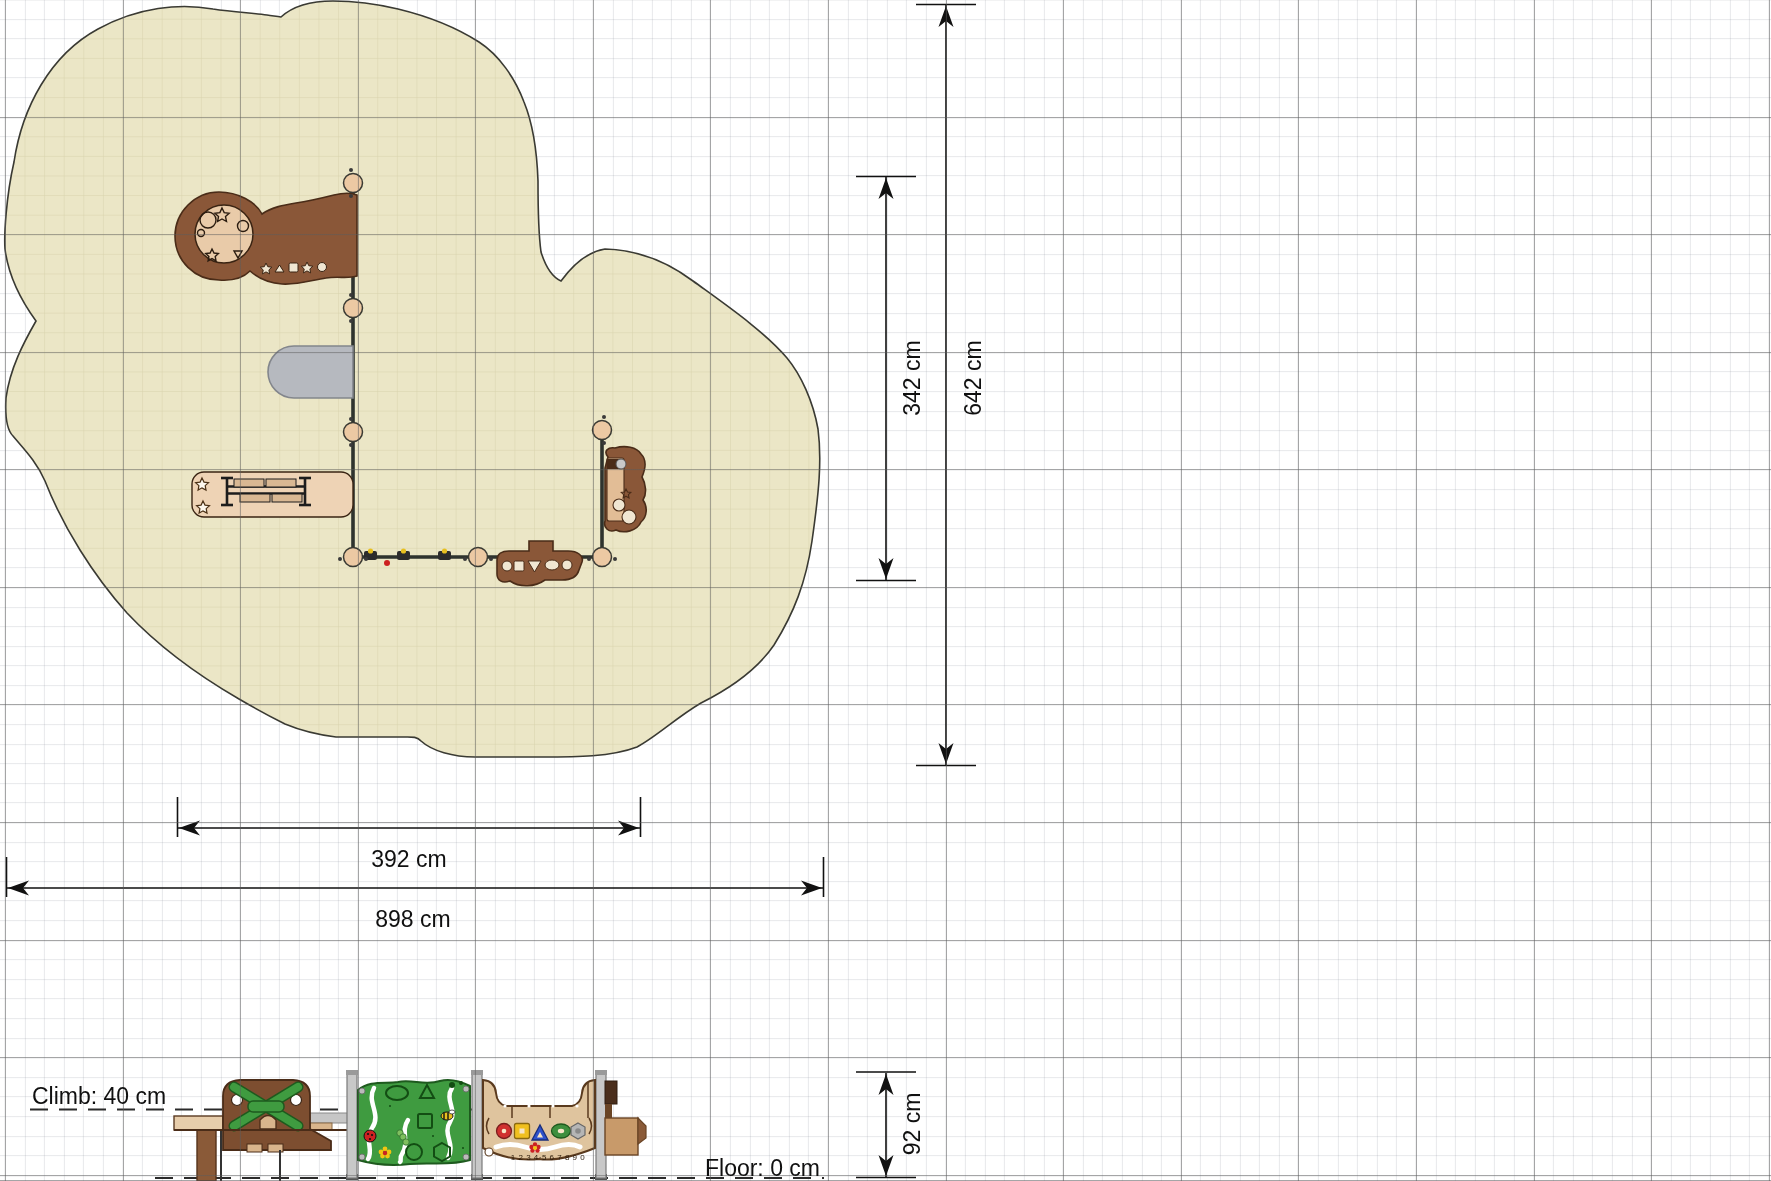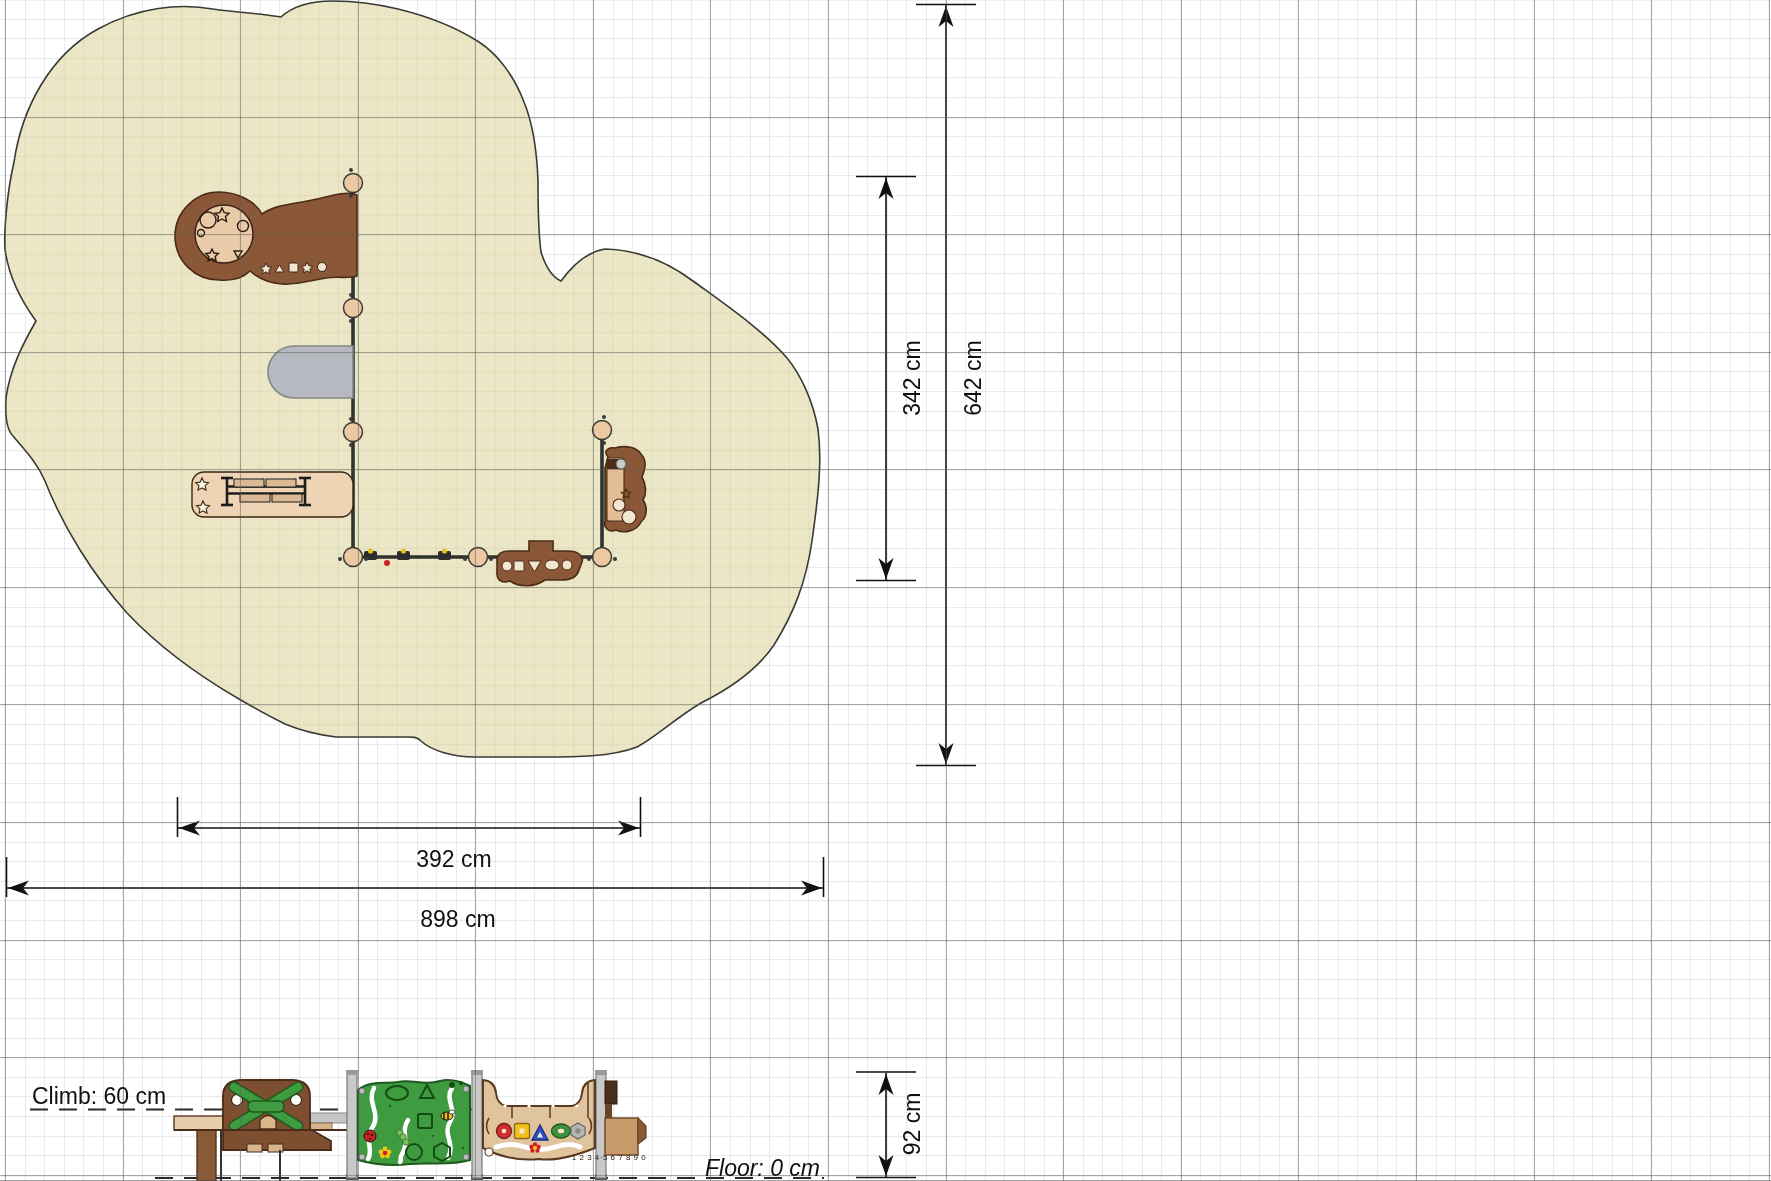--- a/index.html
+++ b/index.html
@@ -13,21 +13,21 @@
     background-position:4.9px -0.9px;}
   #plan-svg{position:absolute;left:0;top:0;z-index:1;}
   
   #stage .major-grid{position:absolute;inset:0;z-index:2;pointer-events:none;
     background-image:
       repeating-linear-gradient(to right, rgba(92,92,92,0.55) 0 1px, transparent 1px 117.58px),
       repeating-linear-gradient(to bottom, rgba(92,92,92,0.55) 0 1px, transparent 1px 117.58px);
     background-position:4.9px -0.9px;}
   .lbl{position:absolute;z-index:3;color:#101010;font-size:23px;white-space:nowrap;}
   .lbl.rot{transform:translate(-50%,-50%) rotate(-90deg);}
-  .lbl.ctr{transform:translate(-50%,-50%);margin-left:45px;}
+  .lbl.ctr{transform:translate(-50%,-50%);}
   .lbl.tiny{font-size:8px;letter-spacing:0.5px;z-index:3;color:#2a1a0a;}
 </style>
 </head>
 <body>
 
 <div id="stage">
   <div class="fine-grid"></div>
 
   <svg id="plan-svg" width="1771" height="1181" viewBox="0 0 1771 1181">
     <defs>
@@ -380,16 +380,16 @@
     </g>
   </svg>
 
   <div class="major-grid"></div>
 
   <div class="lbl rot" style="left:912px;top:378px;">342 cm</div>
   <div class="lbl rot" style="left:973px;top:378px;">642 cm</div>
   <div class="lbl ctr" style="left:409px;top:859px;">392 cm</div>
   <div class="lbl ctr" style="left:413px;top:919px;">898 cm</div>
   <div class="lbl rot" style="left:912px;top:1124px;">92 cm</div>
-  <div class="lbl" style="left:32px;top:1083px;">Climb: 60 cm</div>
-  <div class="lbl" style="left:680px;top:1155px;width:140px;text-align:right;font-style:italic;">Floor: 0 cm</div>
-  <div class="lbl tiny ctr" style="left:564px;top:1157px;text-align:center;">1 2 3 4·5 6 7 8 9 0</div>
+  <div class="lbl" style="left:32px;top:1083px;">Climb: 40 cm</div>
+  <div class="lbl" style="left:680px;top:1155px;width:140px;text-align:right;">Floor: 0 cm</div>
+  <div class="lbl tiny ctr" style="left:548px;top:1157px;text-align:center;">1 2 3 4·5 6 7 8 9 0</div>
 </div>
 
 </body></html>

